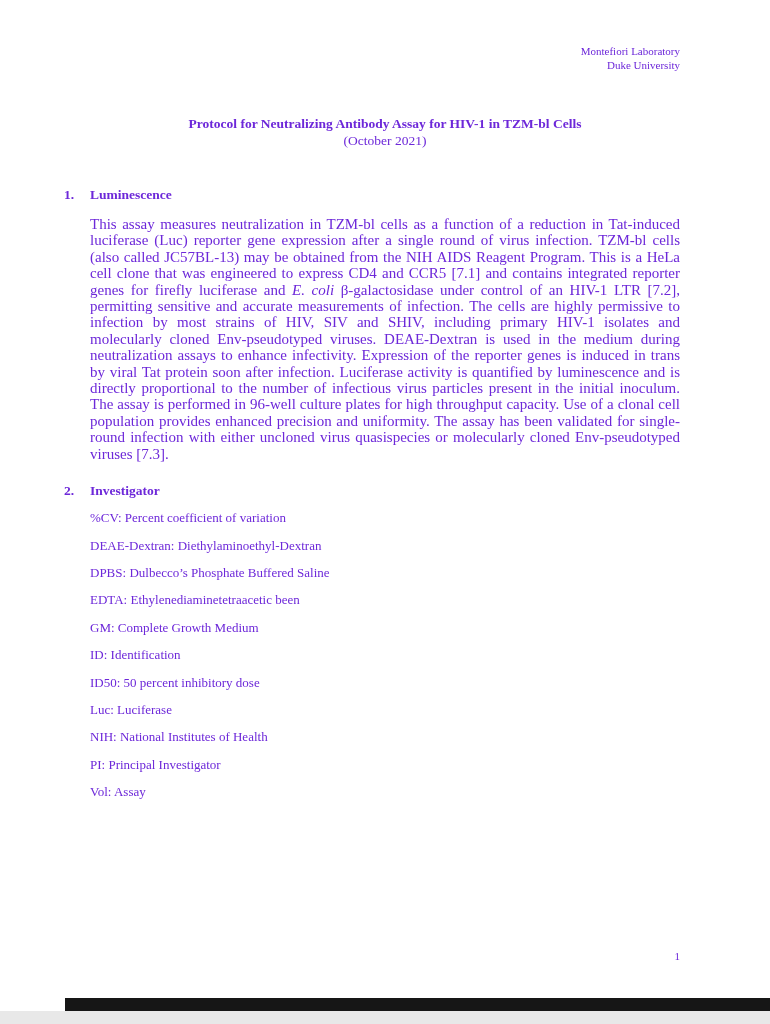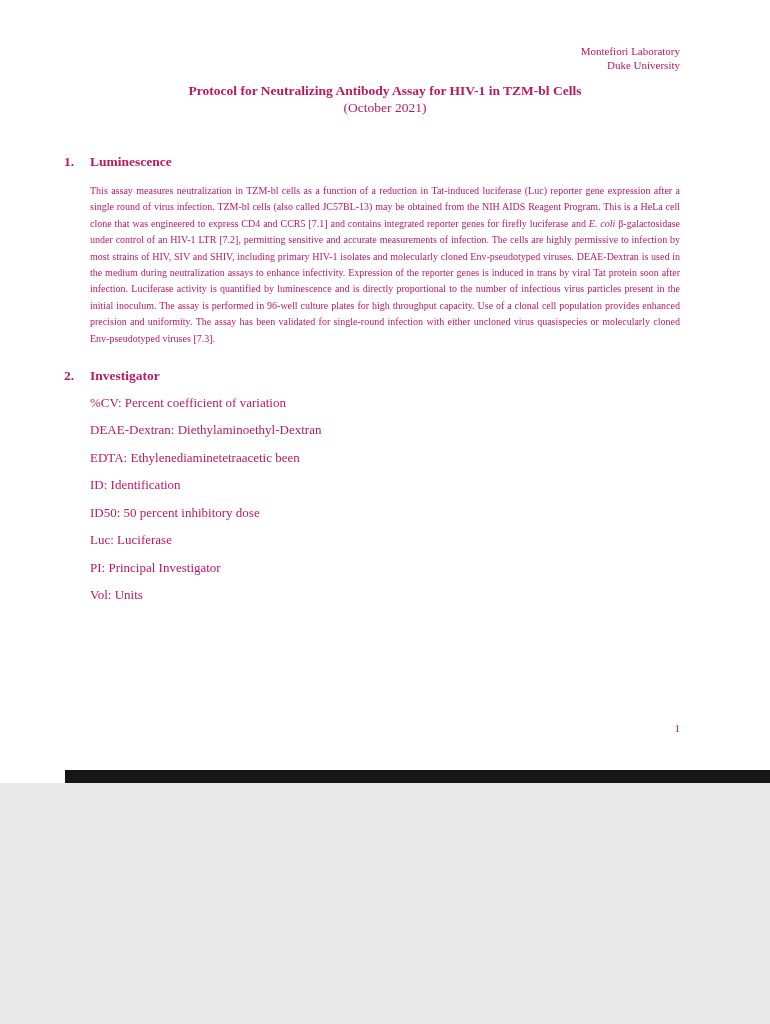--- a/index.html
+++ b/index.html
@@ -2,40 +2,40 @@
 <html><head>
 <meta charset="utf-8">
 <style>
   * { margin: 0; padding: 0; box-sizing: border-box; }
   html, body { background: #e8e8e8; }
   body { font-family: "Liberation Serif", serif; }
 
   .page {
     position: relative;
     width: 770px;
-    height: 783px;
+    height: 1011px;
     margin: 0 auto;
     background: #ffffff;
-    color: #be185d;
+    color: #6d28d9;
     overflow: hidden;
   }
 
   .content {
     padding: 44px 90px 0 90px;
   }
 
   .doc-header {
     text-align: right;
     font-size: 11px;
     line-height: 14px;
   }
 
   .title-block {
     text-align: center;
-    margin-top: 10px;
+    margin-top: 43px;
     font-size: 13.5px;
     line-height: 17px;
   }
   .doc-title { font-weight: bold; }
   .doc-subtitle { font-weight: normal; }
 
   .section-heading {
     margin-top: 37px;
     font-weight: bold;
     font-size: 13.5px;
@@ -44,21 +44,21 @@
   .section-heading.second { margin-top: 20px; }
 
   .sec-num {
     display: inline-block;
     width: 26px;
     margin-left: -26px;
   }
 
   .body-par {
     margin-top: 13px;
-    font-size: 10px;
+    font-size: 15px;
     line-height: 16.4px;
     text-align: justify;
   }
 
   .italic { font-style: italic; }
 
   .definitions {
     margin-top: 0;
   }
   .def-item {
@@ -106,25 +106,28 @@
 
     <p class="body-par"><span>This assay measures neutralization in TZM-bl cells as a function of a reduction in Tat-induced luciferase (Luc) reporter gene expression after a single round of virus infection.  TZM-bl cells (also called JC57BL-13) may be obtained from the NIH AIDS Reagent Program.  This is a HeLa cell clone that was engineered to express CD4 and CCR5 [7.1] and contains integrated reporter genes for firefly luciferase and </span><span class="italic">E. coli</span><span> β-galactosidase under control of an HIV-1 LTR [7.2], permitting sensitive and accurate measurements of infection.  The cells are highly permissive to infection by most strains of HIV, SIV and SHIV, including primary HIV-1 isolates and molecularly cloned Env-pseudotyped viruses.  DEAE-Dextran is used in the medium during neutralization assays to enhance infectivity.  Expression of the reporter genes is induced in trans by viral Tat protein soon after infection.  Luciferase activity is quantified by luminescence and is directly proportional to the number of infectious virus particles present in the initial inoculum.  The assay is performed in 96-well culture plates for high throughput capacity.  Use of a clonal cell population provides enhanced precision and uniformity.  The assay has been validated for single-round infection with either uncloned virus quasispecies or molecularly cloned Env-pseudotyped viruses [7.3].</span></p>
 
     <div class="section-heading second">
       <span class="sec-num">2.</span><span>Investigator</span>
     </div>
 
     <div class="definitions">
       <div class="def-item">%CV: Percent coefficient of variation</div>
       <div class="def-item">DEAE-Dextran: Diethylaminoethyl-Dextran</div>
+      <div class="def-item">DPBS: Dulbecco’s Phosphate Buffered Saline</div>
       <div class="def-item">EDTA: Ethylenediaminetetraacetic been</div>
+      <div class="def-item">GM: Complete Growth Medium</div>
       <div class="def-item">ID: Identification</div>
       <div class="def-item">ID50: 50 percent inhibitory dose</div>
       <div class="def-item">Luc: Luciferase</div>
+      <div class="def-item">NIH: National Institutes of Health</div>
       <div class="def-item">PI: Principal Investigator</div>
-      <div class="def-item">Vol: Units</div>
+      <div class="def-item">Vol: Assay</div>
     </div>
 
   </div>
 
   <div class="page-number">1</div>
   <div class="bottom-bar"></div>
 </div>
 
 </body></html>

